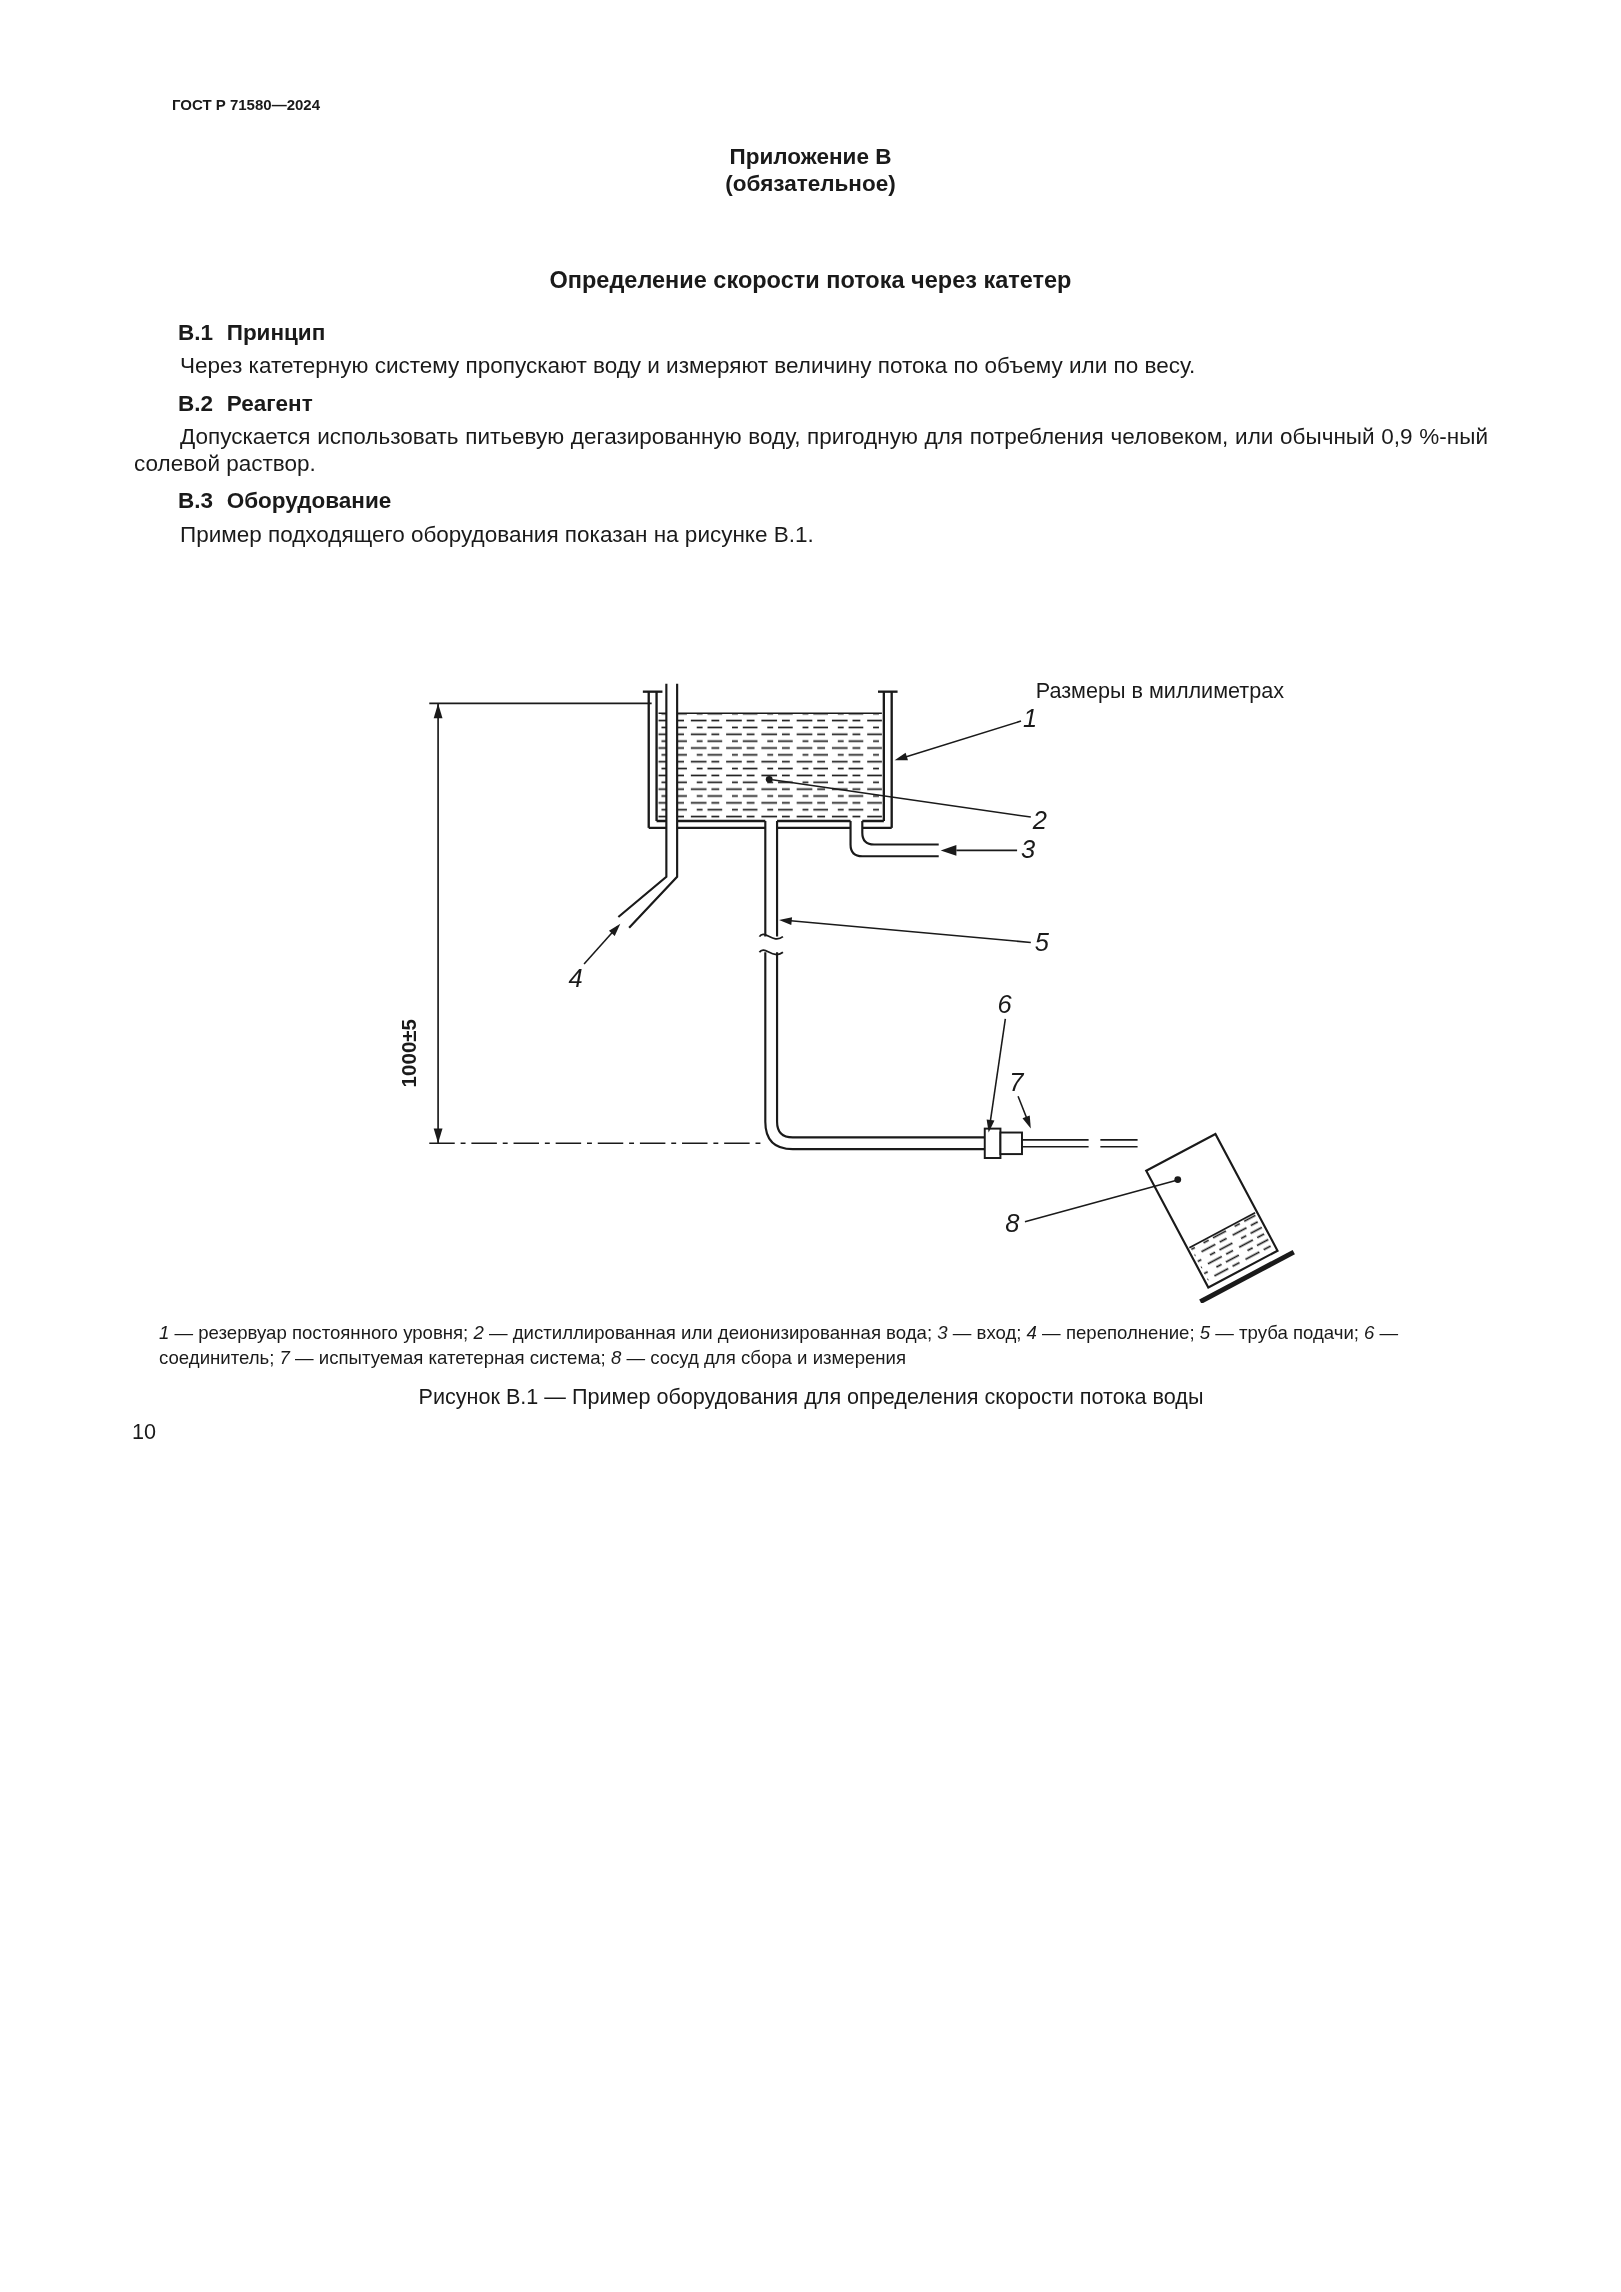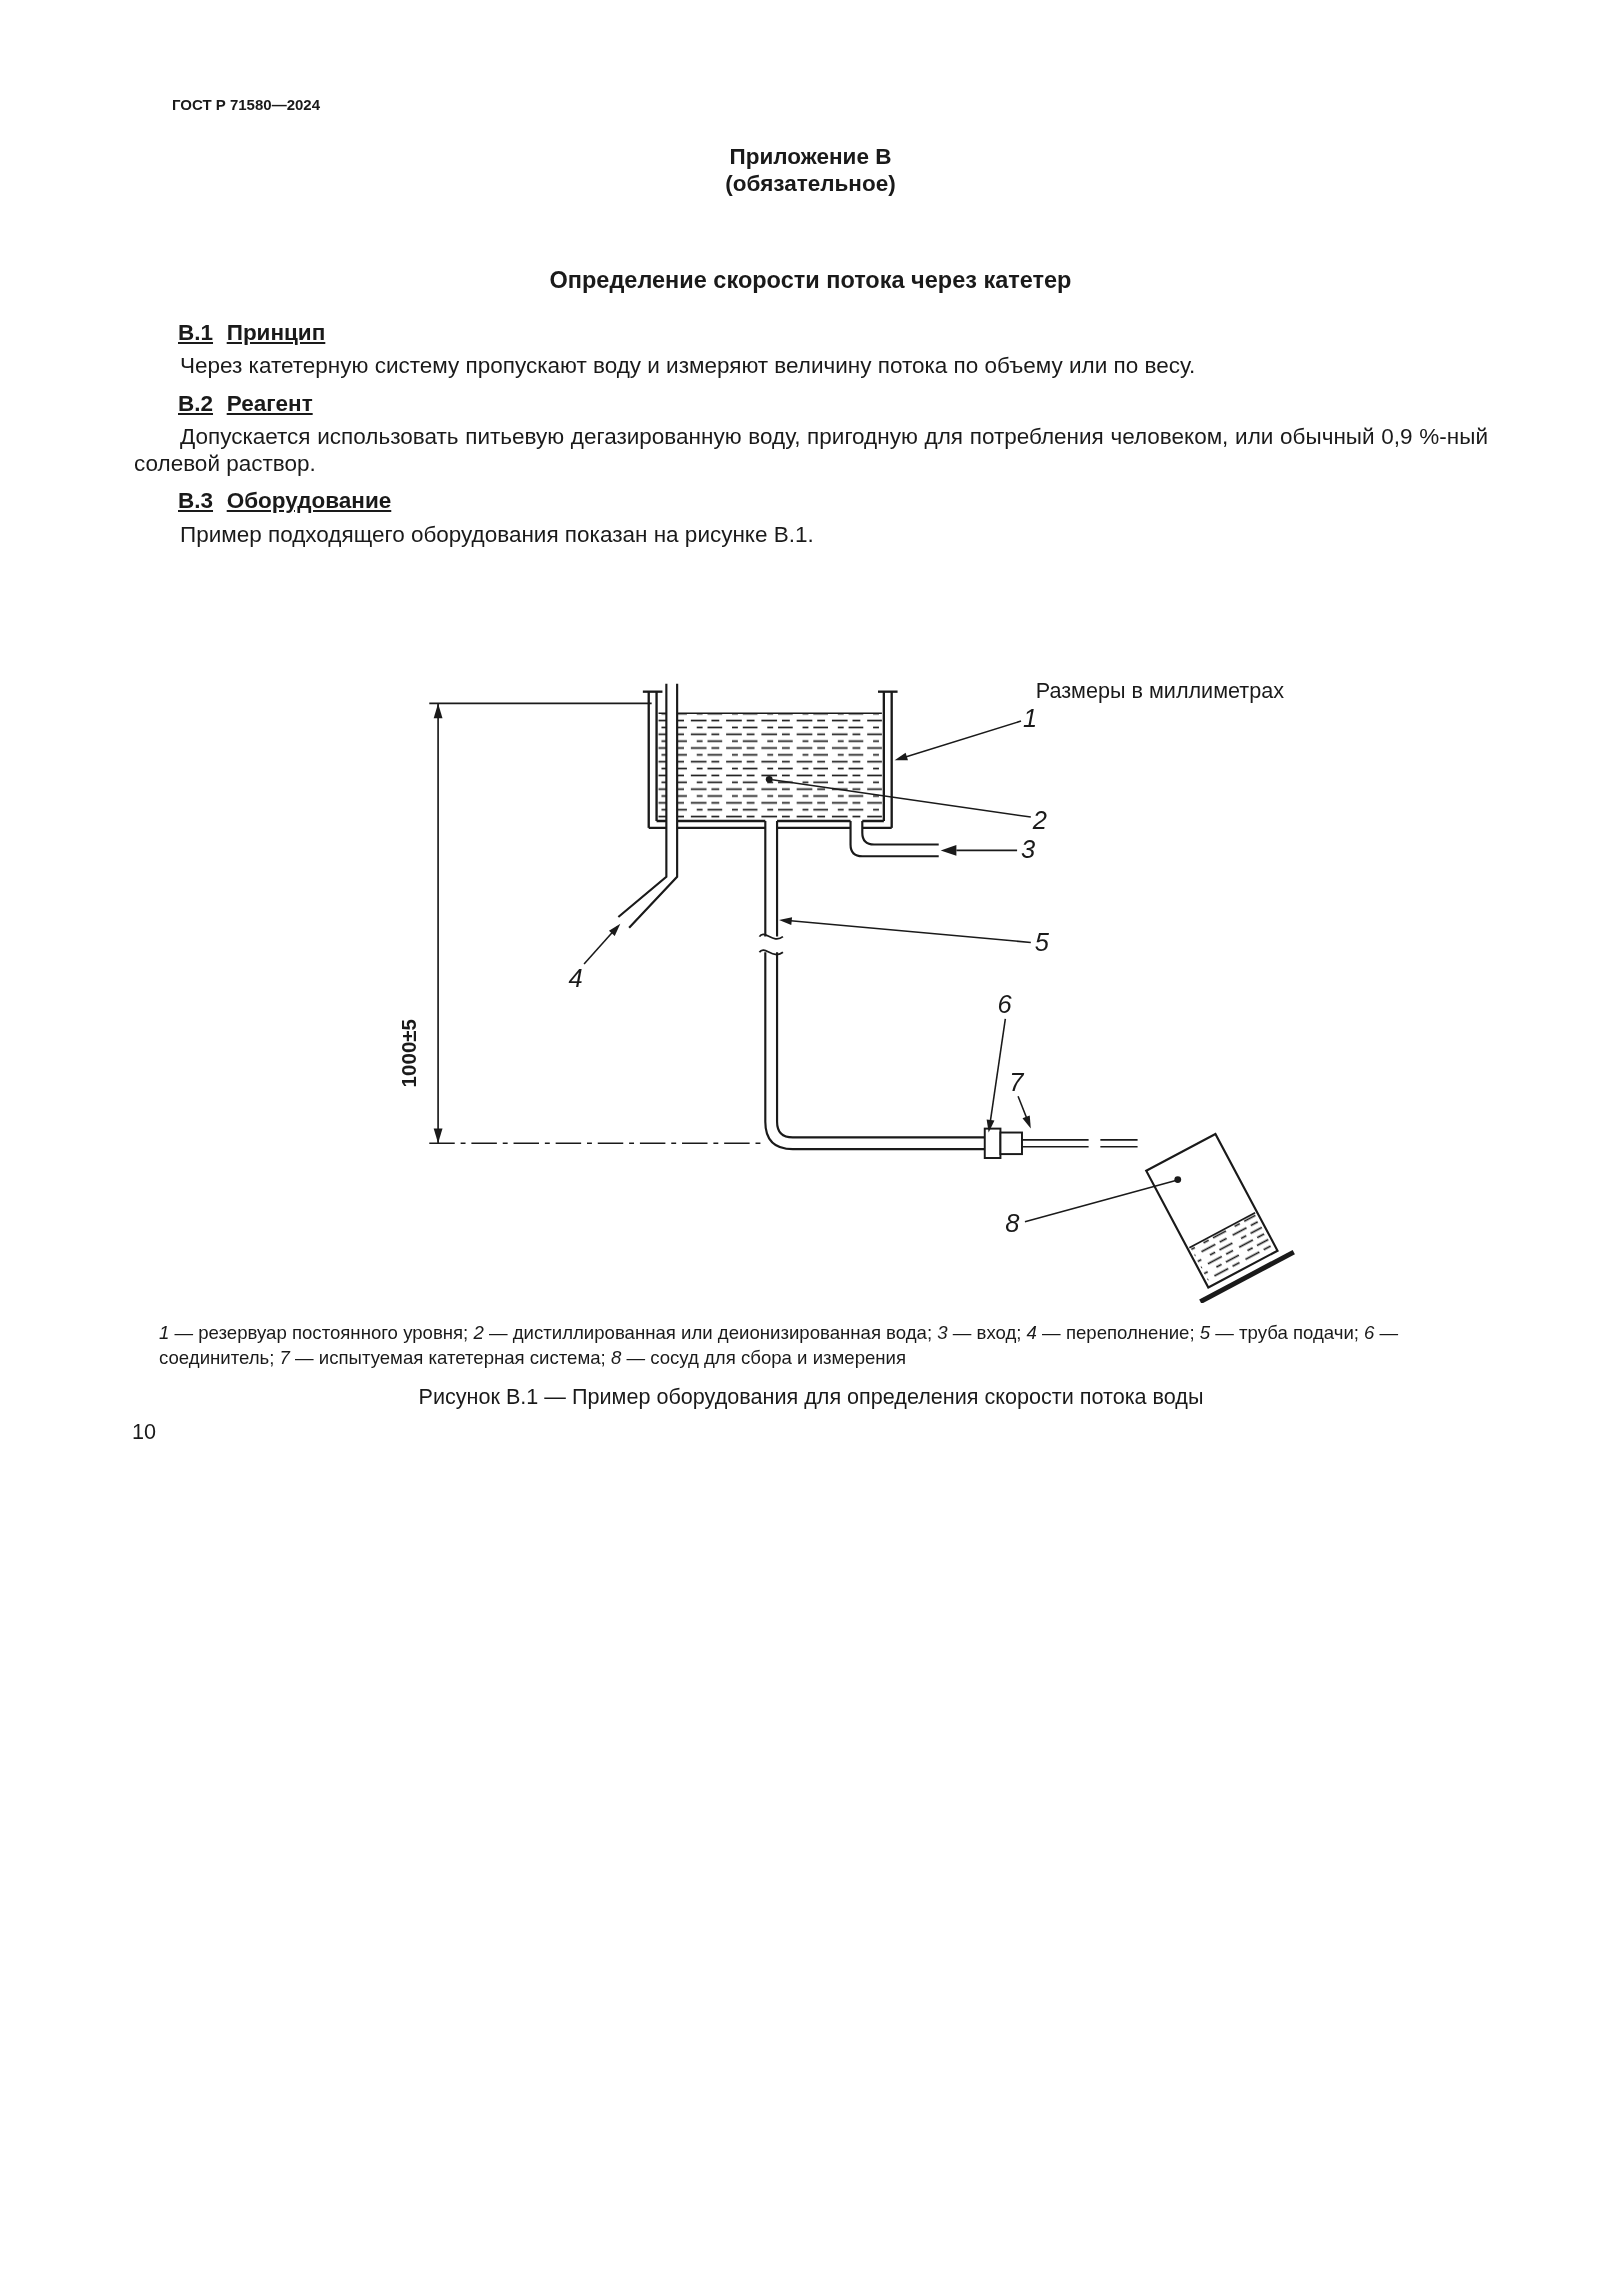--- a/index.html
+++ b/index.html
@@ -9,21 +9,21 @@
     background:#ffffff;
     font-family:"Liberation Sans", sans-serif;
     color:#1a1a1a;
     margin:0 auto;
     overflow:hidden;
   }
   .doc-header{position:absolute;left:132px;top:96px;font-size:15px;font-weight:bold;margin-left:40px;}
   .appendix{position:absolute;left:0;top:143px;width:1621px;text-align:center;font-weight:bold;font-size:22.5px;line-height:27.4px;}
   .app-title{position:absolute;left:0;top:267px;width:1621px;text-align:center;font-weight:bold;font-size:23.5px;}
   .content{position:absolute;left:132px;top:319px;width:1358px;font-size:22.5px;line-height:27.4px;text-align:justify;}
-  .sec-head{font-size:22.5px;font-weight:bold;margin:9.8px 0 5.9px 0;padding-left:46px;text-align:left;text-decoration:underline;}
+  .sec-head{font-size:22.5px;font-weight:bold;margin:9.8px 0 5.9px 0;padding-left:46px;text-align:left;}
   .sec-head.first{margin-top:0;}
   .sec-num{margin-right:13.7px;}
   .content p{margin:2px;text-indent:46px;}
   .units-note{position:absolute;left:843px;top:678px;width:441px;text-align:right;font-size:21.6px;}
   .figure{position:absolute;left:372px;top:676px;width:961px;height:627px;}
   .figure text{font-family:"Liberation Sans", sans-serif;fill:#1a1a1a;}
   .callout{font-size:26px;font-style:italic;}
   .legend{position:absolute;left:159px;top:1321px;width:1304px;text-align:left;font-size:18.6px;line-height:24.5px;}
   .lnum{font-style:italic;}
   .fig-caption{position:absolute;left:132px;top:1384px;width:1358px;text-align:center;font-size:21.6px;}

